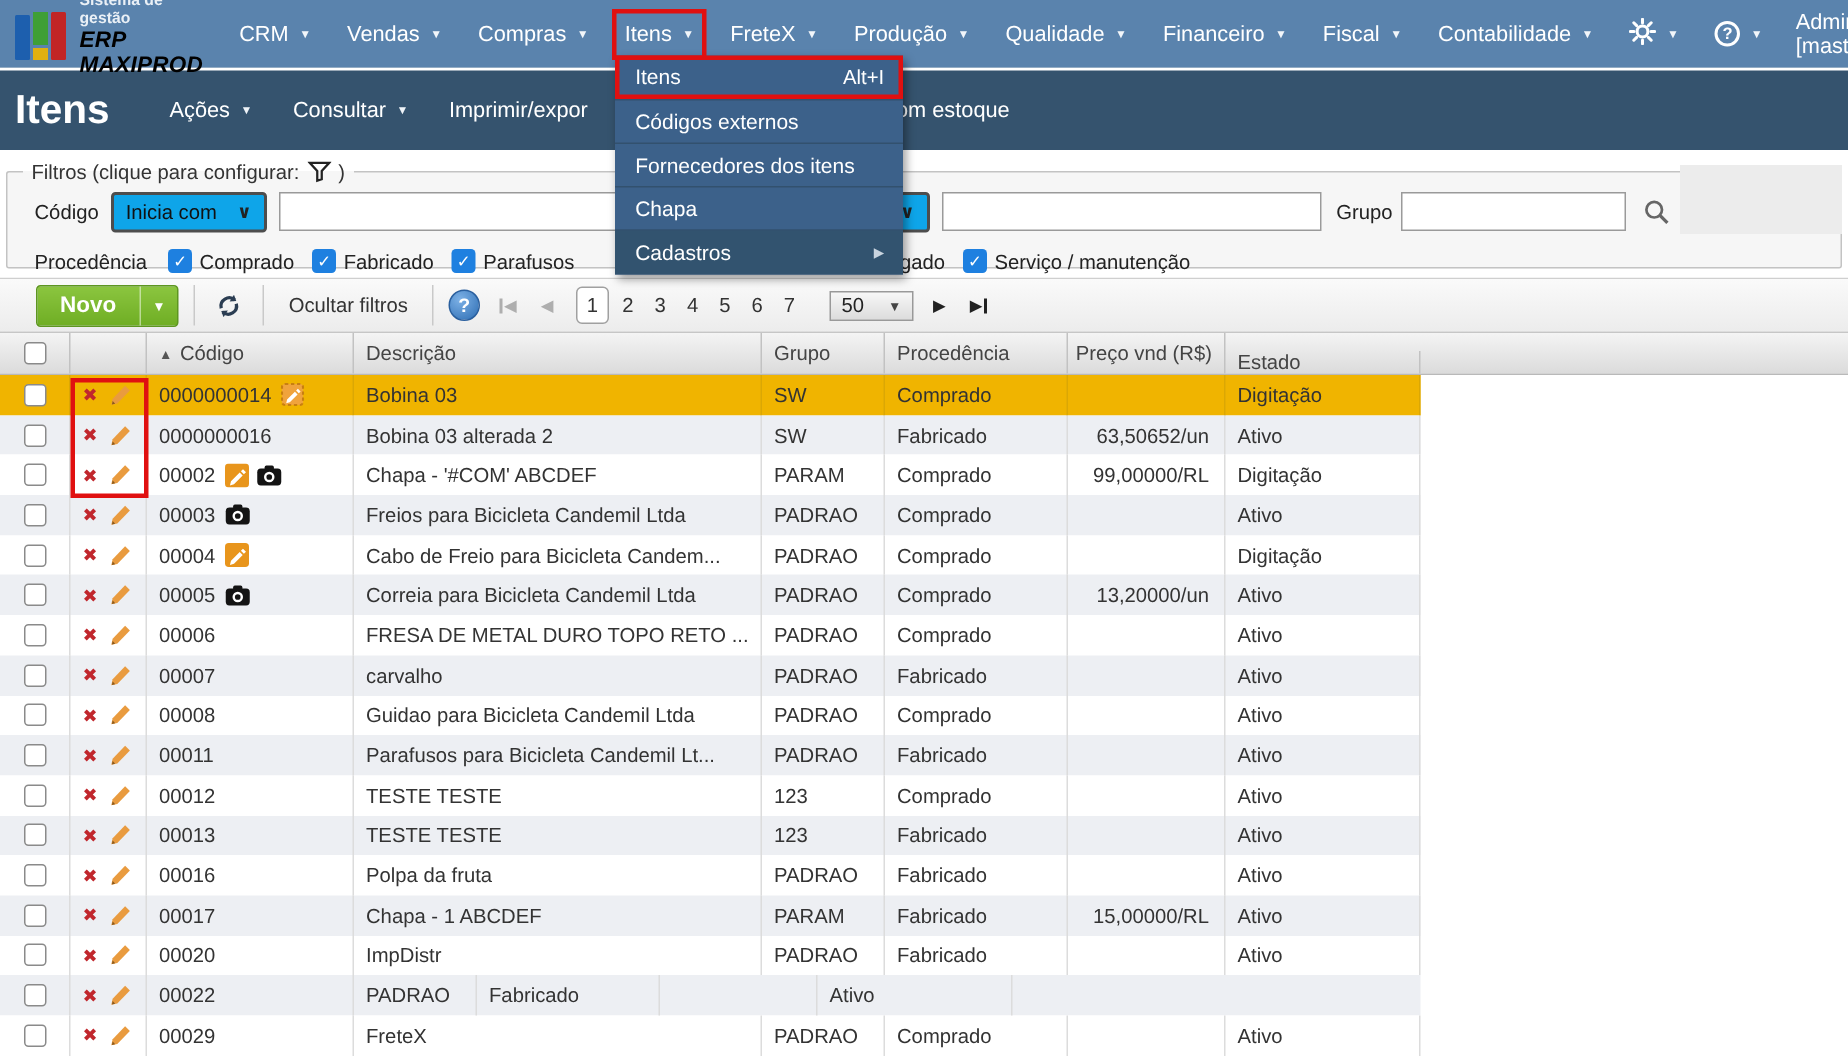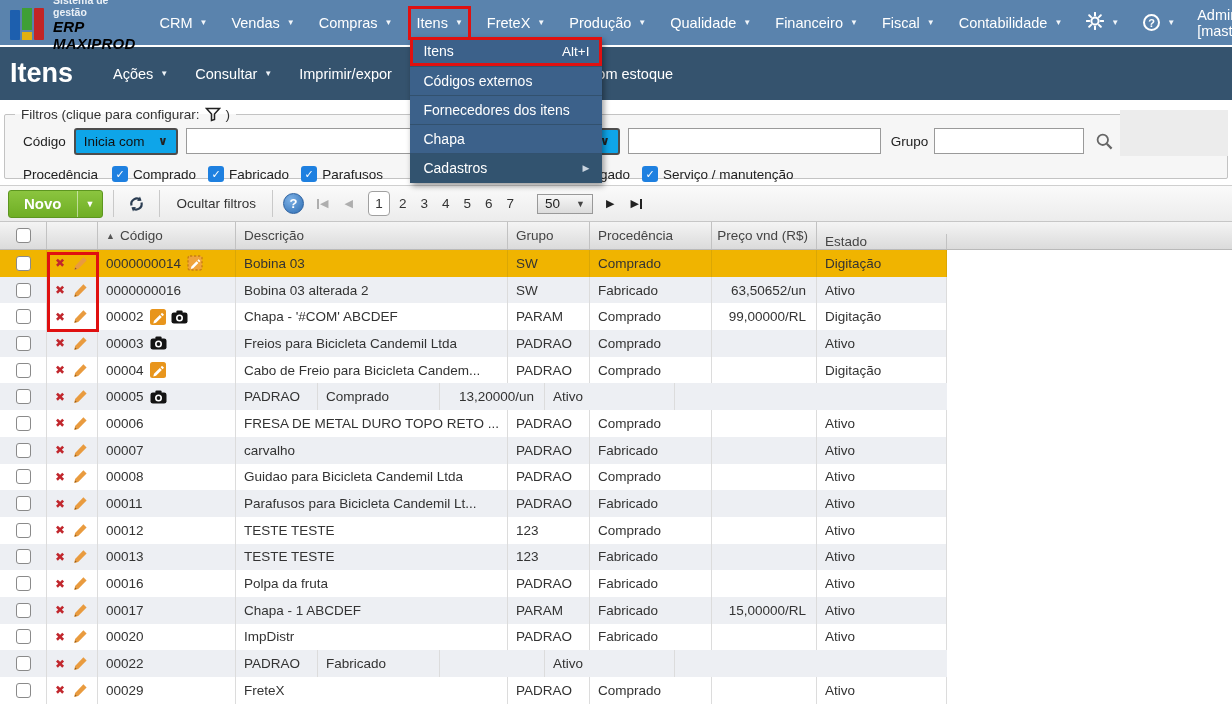--- a/index.html
+++ b/index.html
@@ -53,21 +53,21 @@
   .op-select { height:27px; width:104px; border:2px solid #4d4d4d; border-radius:3px; background:#0ea5e9; display:flex; align-items:center; justify-content:space-between; padding:0 8px; font-size:13.5px; color:#111; margin-left:8px; cursor:pointer; }
   .op-caret { font-size:12px; font-weight:bold; color:#222; }
   .f-input { height:26px; border:1px solid #9a9a9a; background:#fff; margin-left:8px; padding:0 5px; font-size:13px; }
   .gray-patch { position:absolute; left:1120px; top:10px; width:108px; height:46px; background:#ececec; }
   .cb-wrap { display:flex; align-items:center; gap:5px; margin-left:12px; cursor:pointer; }
   .cb { width:16px; height:16px; background:#1e80e0; border-radius:3px; color:#fff; font-size:11px; font-weight:bold; display:flex; align-items:center; justify-content:center; }
   .cb-label { font-size:13.5px; color:#222; }
   .frag-label { font-size:13.5px; color:#222; margin-left:190px; }
 
   
-  .toolbar { height:37px; background:linear-gradient(#fafafa,#ececec); border-top:1px solid #cfcfcf; border-bottom:1px solid #c6c6c6; display:flex; align-items:center; padding:0 8px; gap:10px; }
+  .toolbar { height:37px; background:linear-gradient(#fafafa,#ececec); border-top:1px solid #cfcfcf; border-bottom:1px solid #c6c6c6; display:flex; align-items:center; padding:0 24px; gap:10px; }
   .btn-novo { height:28px; display:flex; align-items:stretch; background:linear-gradient(#8bc53f,#6fae24); border:1px solid #5d9620; border-radius:3px; color:#fff; font-weight:bold; cursor:pointer; }
   .novo-main { display:flex; align-items:center; padding:0 15px; font-size:15px; }
   .novo-caret { display:flex; align-items:center; padding:0 8px; border-left:1px solid rgba(255,255,255,.5); font-size:9px; }
   .tb-sep { width:1px; height:27px; background:#c9c9c9; }
   .icon-btn { display:flex; align-items:center; justify-content:center; cursor:pointer; padding:0 3px; }
   .btn-flat { font-size:13.5px; color:#333; padding:0 6px; cursor:pointer; }
   .help-btn { width:21px; height:21px; border-radius:50%; background:radial-gradient(circle at 35% 30%, #7db1e6, #2d6db3); border:1px solid #2a5f9e; color:#fff; font-size:13px; font-weight:bold; display:flex; align-items:center; justify-content:center; cursor:pointer; }
   .pg-nav { display:flex; align-items:center; gap:1px; font-size:11px; color:#222; cursor:pointer; padding:0 3px; }
   .pg-nav.disabled { color:#aeaeae; cursor:default; }
   .pg-bar { width:2px; height:10px; background:currentColor; }
@@ -498,20 +498,21 @@
           <span class="code-txt">00005</span>
           <span class="mini-ic">
             <svg width="17" height="14" viewBox="0 0 17 14">
               <rect x="0.5" y="2.4" width="16" height="11.2" rx="2.4" fill="#141414"></rect>
               <rect x="5.4" y="0.4" width="6.2" height="3.4" rx="1.2" fill="#141414"></rect>
               <circle cx="8.5" cy="8" r="3.5" fill="#fff"></circle>
               <circle cx="8.5" cy="8" r="1.9" fill="#141414"></circle>
             </svg>
           </span>
         </div>
+        <div class="cell" style="width: 272px;">Correia para Bicicleta Candemil Ltda</div>
         <div class="cell" style="width: 82px;">PADRAO</div>
         <div class="cell" style="width: 122px;">Comprado</div>
         <div class="cell right" style="width: 105px;">13,20000/un</div>
         <div class="cell" style="width: 130px;">Ativo</div>
       </div>
       <div class="tb-row">
         <div class="cell center" style="width: 47px;">
           <span class="row-cb"></span>
         </div>
         <div class="cell" style="width: 51px;">

